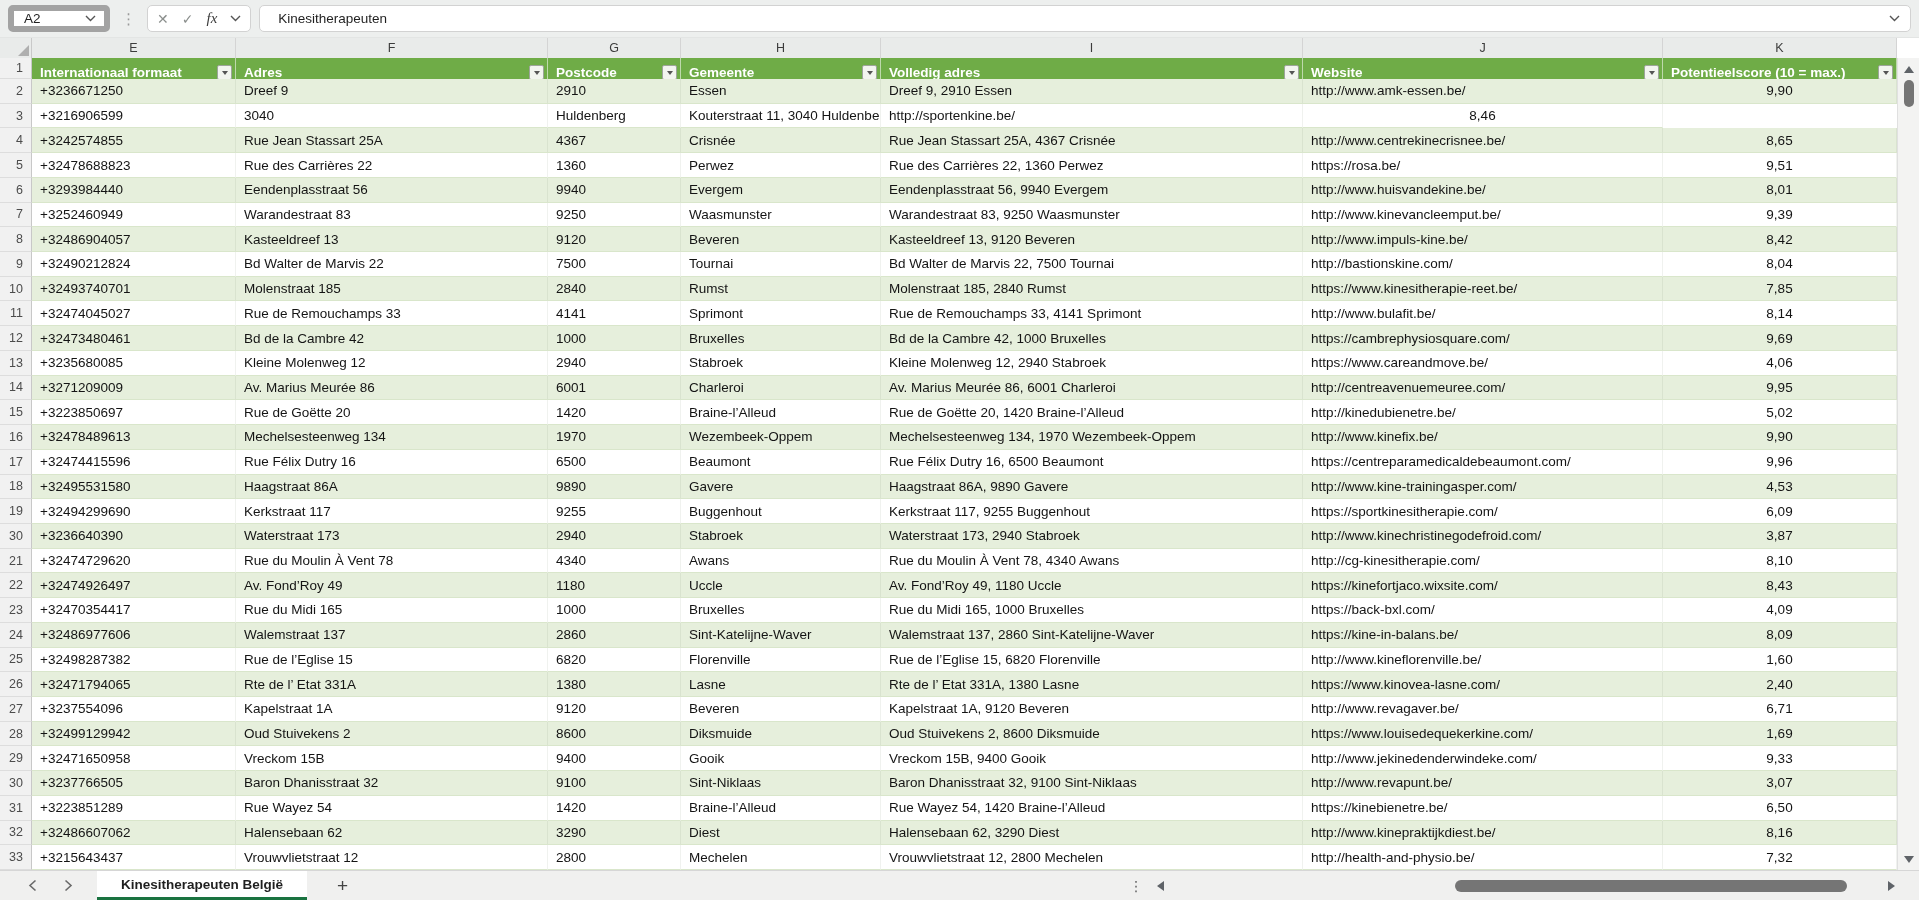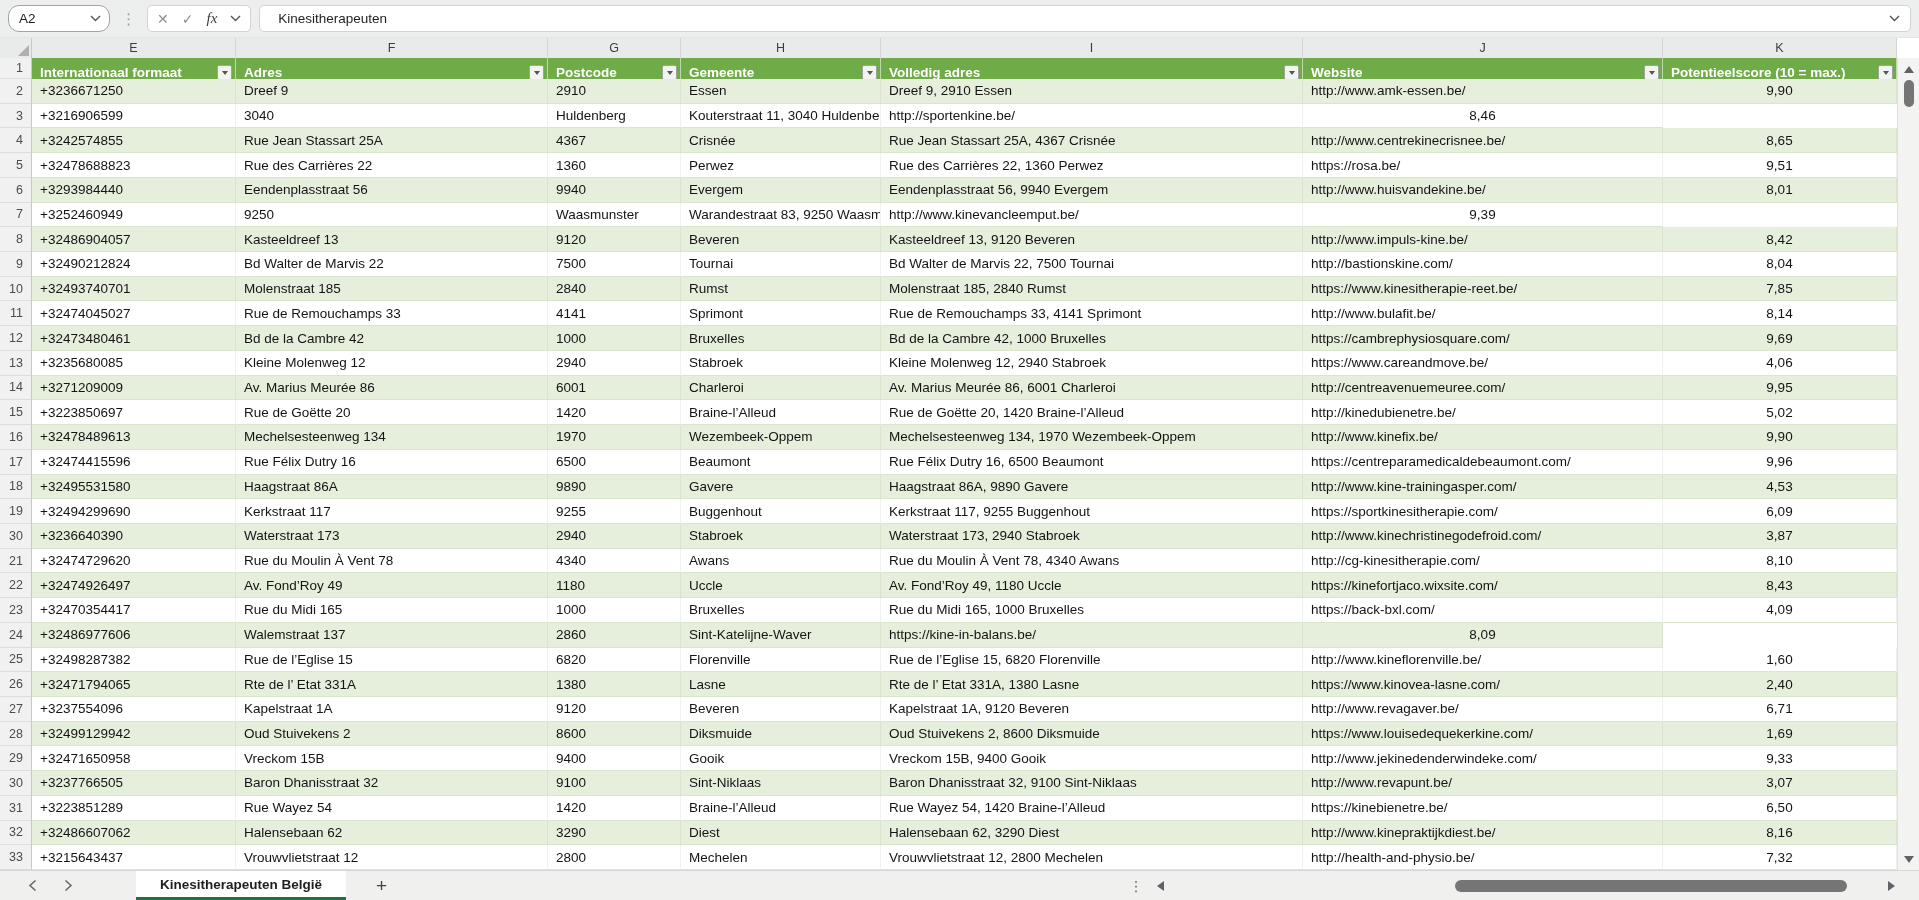--- a/index.html
+++ b/index.html
@@ -7,22 +7,22 @@
   body { font-family: "Liberation Sans", sans-serif; background: #fff; }
 
   .app { position: relative; width: 1919px; height: 900px; background: #fff; overflow: hidden; }
 
   
   .formula-row {
     height: 38px; background: #EDEFEE; display: flex; align-items: center;
     padding: 0 0 0 8px; border-bottom: 1px solid #E3E5E4;
   }
   .name-box {
-    width: 102px; height: 27px; background: #fff; border: 1px solid #a3a3a3;
-    border-radius: 11px; display: flex; align-items: center;
+    width: 102px; height: 27px; background: #fff; border: 6px solid #a3a3a3;
+    border-radius: 5px; display: flex; align-items: center;
   }
   .name-box-value { flex: 1; padding-left: 10px; font-size: 13.5px; color: #1f1f1f; }
   .chev { margin-right: 8px; display: inline-flex; }
   .sep-dots { color: #9a9a9a; font-size: 15px; margin: 0 11px; letter-spacing: 0; }
   .fx-group {
     height: 27px; background: #fff; border: 1px solid #D2D2D2; border-radius: 5px;
     display: flex; align-items: center; padding: 0 9px; gap: 13px;
   }
   .fxg-x, .fxg-check { color: #8b8f8d; font-size: 14px; line-height: 1; }
   .fx-glyph { font-family: "Liberation Serif", serif; font-style: italic; font-size: 15px; color: #3c3c3c; }
@@ -92,21 +92,21 @@
   
   .sheet-bar {
     position: absolute; left: 0; bottom: 0; width: 1919px; height: 30px;
     background: #F0F0EF; border-top: 1px solid #D6D6D6;
     display: flex; align-items: center;
   }
   .nav-btn { display: inline-flex; align-items: center; justify-content: center; width: 16px; height: 16px; }
   .nav-prev { margin-left: 24px; }
   .nav-next { margin-left: 20px; }
   .sheet-tab {
-    margin-left: 60px; height: 29px; background: #fff; display: flex; align-items: center;
+    margin-left: 21px; height: 29px; background: #fff; display: flex; align-items: center;
     padding: 0 24px; border-bottom: 3px solid #1A7340;
     font-size: 13.5px; font-weight: bold; color: #1f1f1f;
   }
   .add-btn { margin-left: 30px; font-size: 19px; color: #444; line-height: 1; }
   .bar-spacer { flex: 1; }
   .handle-dots { color: #5f5f5f; font-size: 14px; margin-right: 14px; }
   .h-scroll { display: flex; align-items: center; width: 738px; margin-right: 24px; }
   .tri-left { width: 0; height: 0; border-top: 5.5px solid transparent; border-bottom: 5.5px solid transparent; border-right: 7px solid #5f6368; }
   .tri-right { width: 0; height: 0; border-top: 5.5px solid transparent; border-bottom: 5.5px solid transparent; border-left: 7px solid #5f6368; }
   .h-track { position: relative; flex: 1; height: 14px; margin: 0 6px; }
@@ -257,20 +257,21 @@
       <div class="cell">9940</div>
       <div class="cell">Evergem</div>
       <div class="cell">Eendenplasstraat 56, 9940 Evergem</div>
       <div class="cell">http://www.huisvandekine.be/</div>
       <div class="cell center">8,01</div>
     </div>
 
     <div class="t-row grid-cols">
       <div class="gutter-cell">7</div>
       <div class="cell">+3252460949</div>
+      <div class="cell">Warandestraat 83</div>
       <div class="cell">9250</div>
       <div class="cell">Waasmunster</div>
       <div class="cell">Warandestraat 83, 9250 Waasmunster</div>
       <div class="cell">http://www.kinevancleemput.be/</div>
       <div class="cell center">9,39</div>
     </div>
 
     <div class="t-row grid-cols band">
       <div class="gutter-cell">8</div>
       <div class="cell">+32486904057</div>
@@ -446,20 +447,21 @@
       <div class="cell">https://back-bxl.com/</div>
       <div class="cell center">4,09</div>
     </div>
 
     <div class="t-row grid-cols band">
       <div class="gutter-cell">24</div>
       <div class="cell">+32486977606</div>
       <div class="cell">Walemstraat 137</div>
       <div class="cell">2860</div>
       <div class="cell">Sint-Katelijne-Waver</div>
+      <div class="cell">Walemstraat 137, 2860 Sint-Katelijne-Waver</div>
       <div class="cell">https://kine-in-balans.be/</div>
       <div class="cell center">8,09</div>
     </div>
 
     <div class="t-row grid-cols">
       <div class="gutter-cell">25</div>
       <div class="cell">+32498287382</div>
       <div class="cell">Rue de l’Eglise 15</div>
       <div class="cell">6820</div>
       <div class="cell">Florenville</div>

